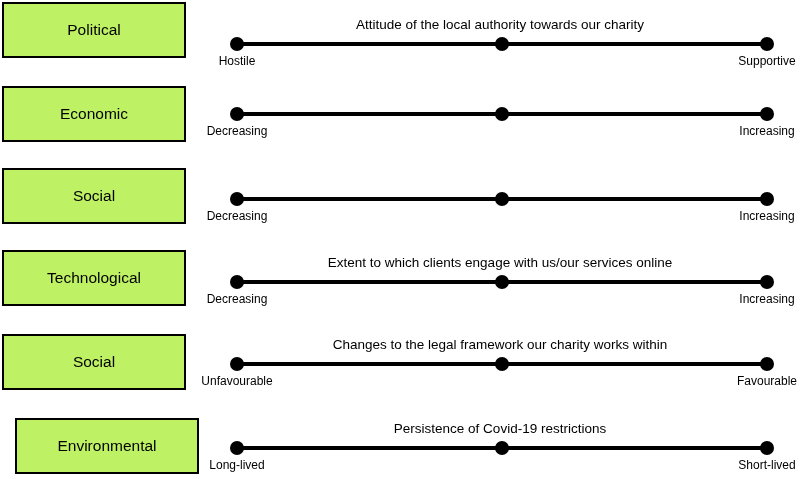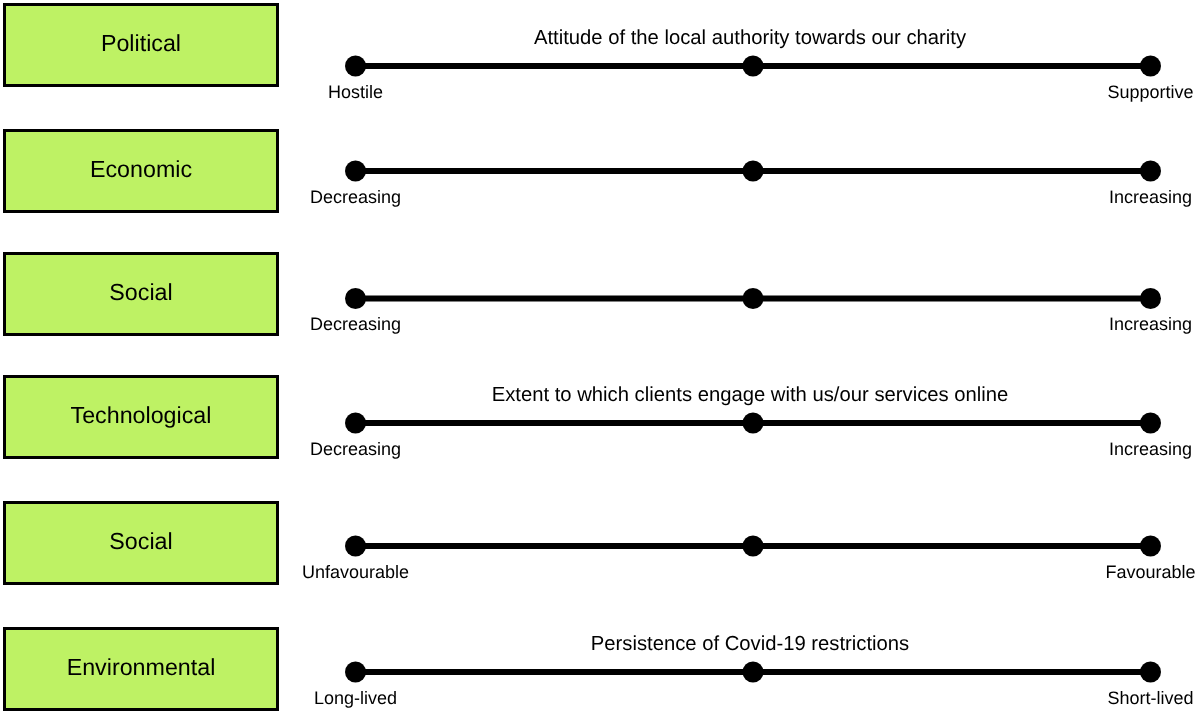--- a/index.html
+++ b/index.html
@@ -26,21 +26,21 @@
     align-items: center;
     justify-content: center;
     font-size: 15.5px;
     text-align: center;
   }
   .cat-box.r0 { top: 2px; }
   .cat-box.r1 { top: 86px; }
   .cat-box.r2 { top: 168px; }
   .cat-box.r3 { top: 250px; }
   .cat-box.r4 { top: 334px; }
-  .cat-box.r5 { top: 418px; }
+  .cat-box.r5 { top: 418px; margin-left: 13px; }
 
   
   .slider {
     position: absolute;
     left: 200px;
     width: 600px;
     height: 54px;
   }
   .slider.r0 { top: 5px; margin-top: 12px; }
   .slider.r1 { top: 87px; }
@@ -147,20 +147,21 @@
       <div class="dot right"></div>
       <div class="endlabel left">Decreasing</div>
       <div class="endlabel right">Increasing</div>
     </div>
   </div>
 
   
   <div class="row">
     <div class="cat-box r4">Social</div>
     <div class="slider r4">
+      <div class="title">Changes to the legal framework our charity works within</div>
       <div class="track"></div>
       <div class="dot left"></div>
       <div class="dot mid"></div>
       <div class="dot right"></div>
       <div class="endlabel left">Unfavourable</div>
       <div class="endlabel right">Favourable</div>
     </div>
   </div>
 
   

